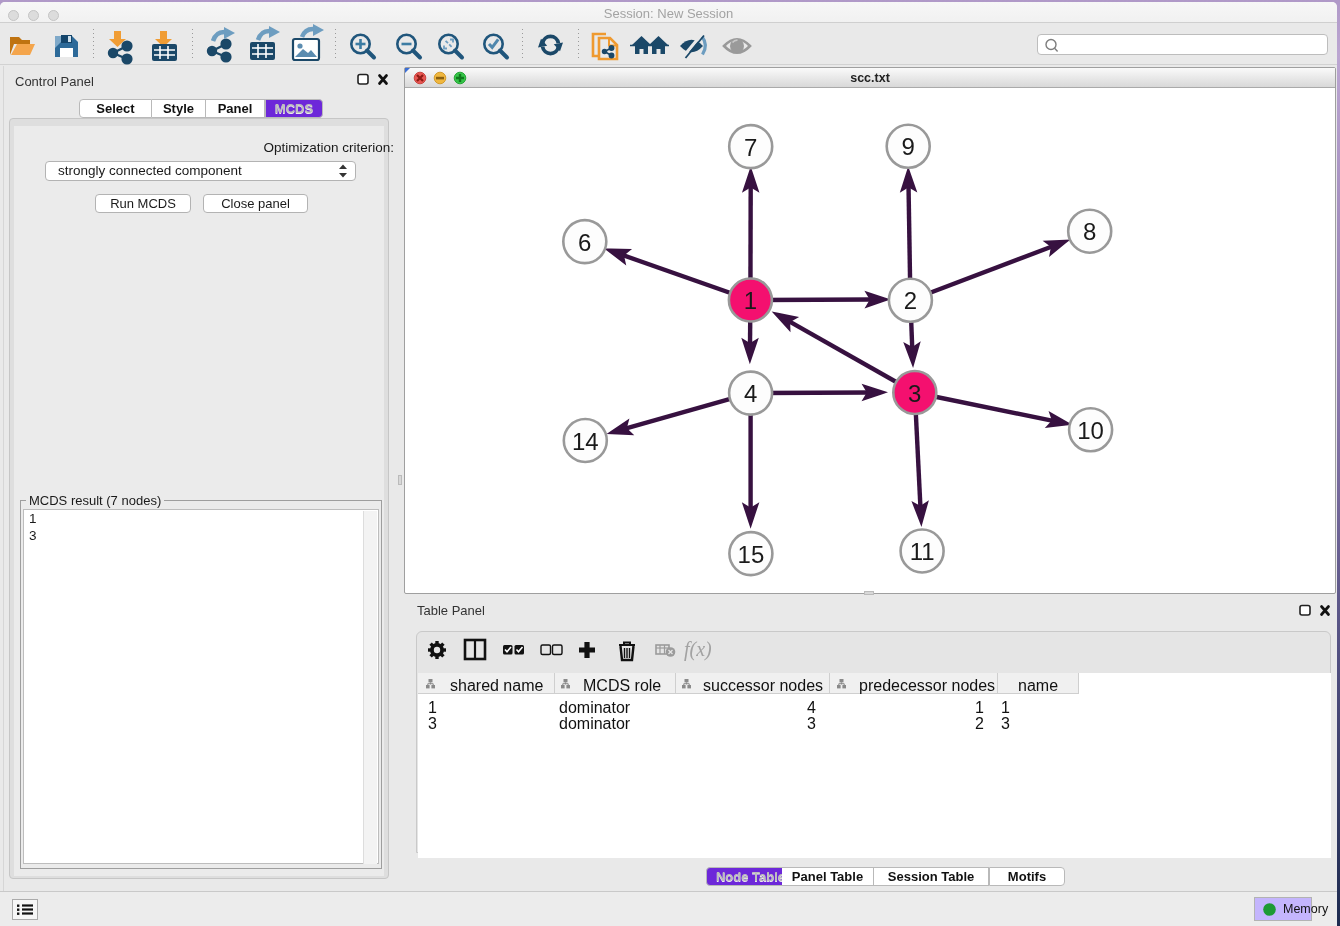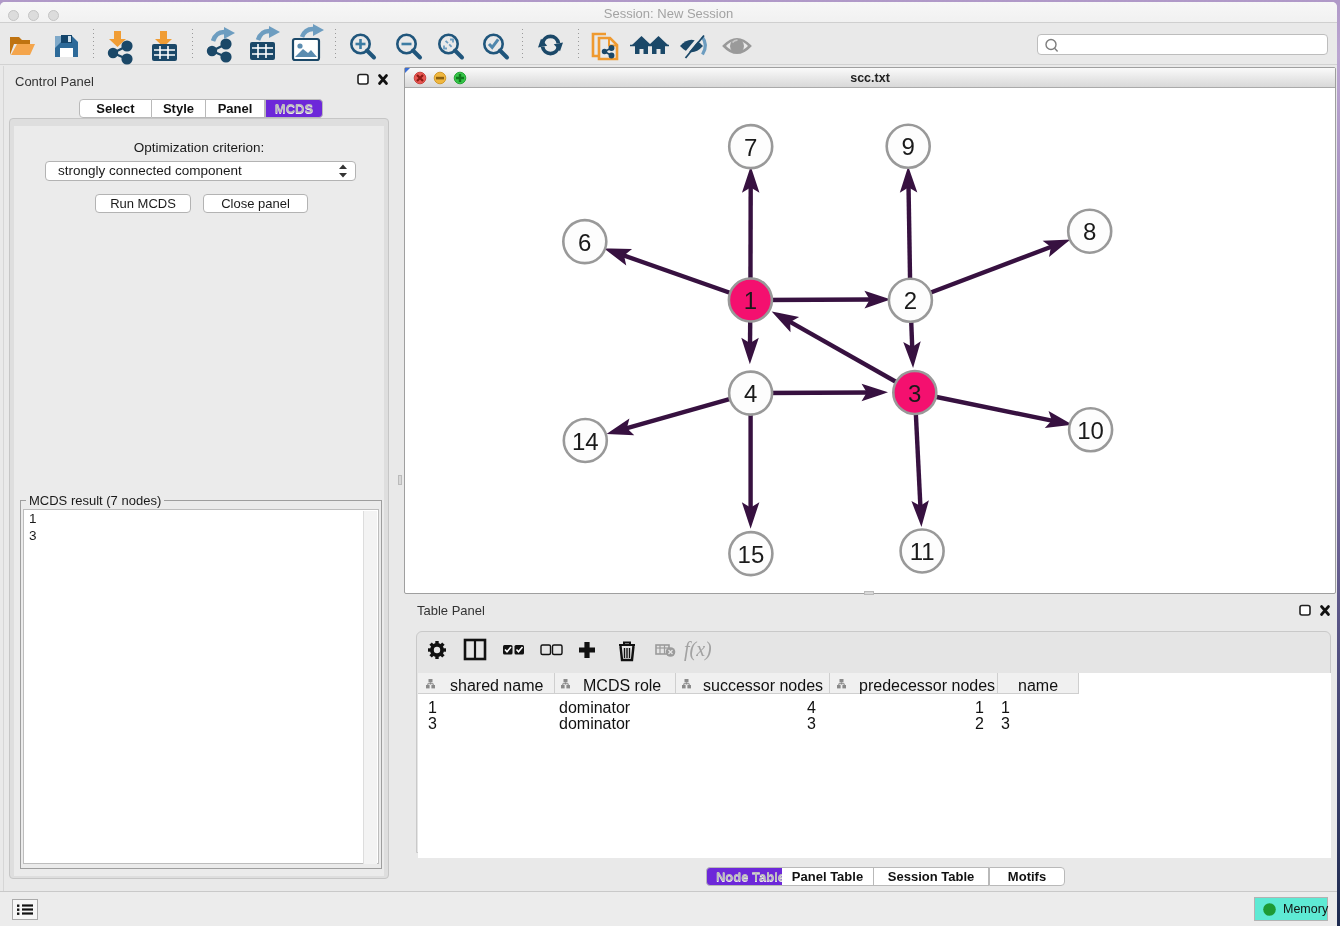--- a/index.html
+++ b/index.html
@@ -173,21 +173,21 @@
    <path d="M23.5,2.5 l7,8 M30.5,2.5 l-7,8" stroke="#111" stroke-width="2.7" stroke-linecap="round"></path>
   </svg>
 
   <div class="tab" style="left:75px;top:33px;width:73px;border-radius:4px 0 0 4px">Select</div>
   <div class="tab" style="left:148px;top:33px;width:54px;border-left:none">Style</div>
   <div class="tab" style="left:202px;top:33px;width:59px;border-left:none">Panel</div>
   <div class="tab tabsel" style="left:261px;top:33px;width:58px;border-radius:0 4px 4px 0">MCDS</div>
 
   <div class="abs" style="left:5px;top:52px;width:380px;height:761px;background:#dedede;border:1px solid #c6c6c6;border-radius:4px"></div>
   <div class="abs" style="left:10px;top:60px;width:370px;height:750px;background:#ebebeb"></div>
-  <div class="abs" style="left:0;top:74px;width:390px;text-align:center;font-size:13.5px;color:#1a1a1a">Optimization criterion:</div>
+  <div class="abs" style="left:0;top:74px;width:390px;text-align:right;font-size:13.5px;color:#1a1a1a">Optimization criterion:</div>
   <div class="abs" style="left:41px;top:95px;width:311px;height:20px;background:#fff;border:1px solid #b3b3b3;border-radius:4px;font-size:13.5px;color:#1a1a1a;line-height:18px;padding-left:12px">strongly connected component
     <svg width="12" height="16" style="position:absolute;right:6px;top:1px">
           <path d="M2,6 l4,-4.5 l4,4.5 Z M2,10 l4,4.5 l4,-4.5 Z" fill="#333"></path>
         </svg>
   </div>
   <div class="btn" style="left:91px;top:128px;width:96px;height:19px;line-height:18px">Run MCDS</div>
   <div class="btn" style="left:199px;top:128px;width:105px;height:19px;line-height:18px">Close panel</div>
 
   <div class="abs" style="left:16px;top:434px;width:362px;height:369px;border:1px solid #9e9e9e">
     <div class="abs" style="left:5px;top:-8px;background:#ebebeb;padding:0 3px;font-size:13px;color:#1a1a1a">MCDS result (7 nodes)</div>
@@ -394,19 +394,19 @@
             <line x1="9" y1="9.5" x2="20" y2="9.5"></line>
             <line x1="9" y1="13.5" x2="20" y2="13.5"></line>
           </g>
           <g fill="#111">
             <rect x="4" y="4.5" width="2.4" height="2.4"></rect>
             <rect x="4" y="8.5" width="2.4" height="2.4"></rect>
             <rect x="4" y="12.5" width="2.4" height="2.4"></rect>
           </g>
         </svg>
   </div>
-  <div class="abs" style="left:1254px;top:5px;width:74px;height:24px;background:#5eead4;border:1px solid #b3b3b3;font-size:12.5px;color:#111;line-height:22px;padding-left:28px">Memory
+  <div class="abs" style="left:1254px;top:5px;width:58px;height:24px;background:#c4b5fd;border:1px solid #b3b3b3;font-size:12.5px;color:#111;line-height:22px;padding-left:28px">Memory
    <svg width="14" height="14" style="position:absolute;left:8px;top:5px">
           <circle cx="6.5" cy="6.5" r="6.3" fill="#1d9a34"></circle>
         </svg>
   </div>
  </div>
 </div>
 
 </body></html>

